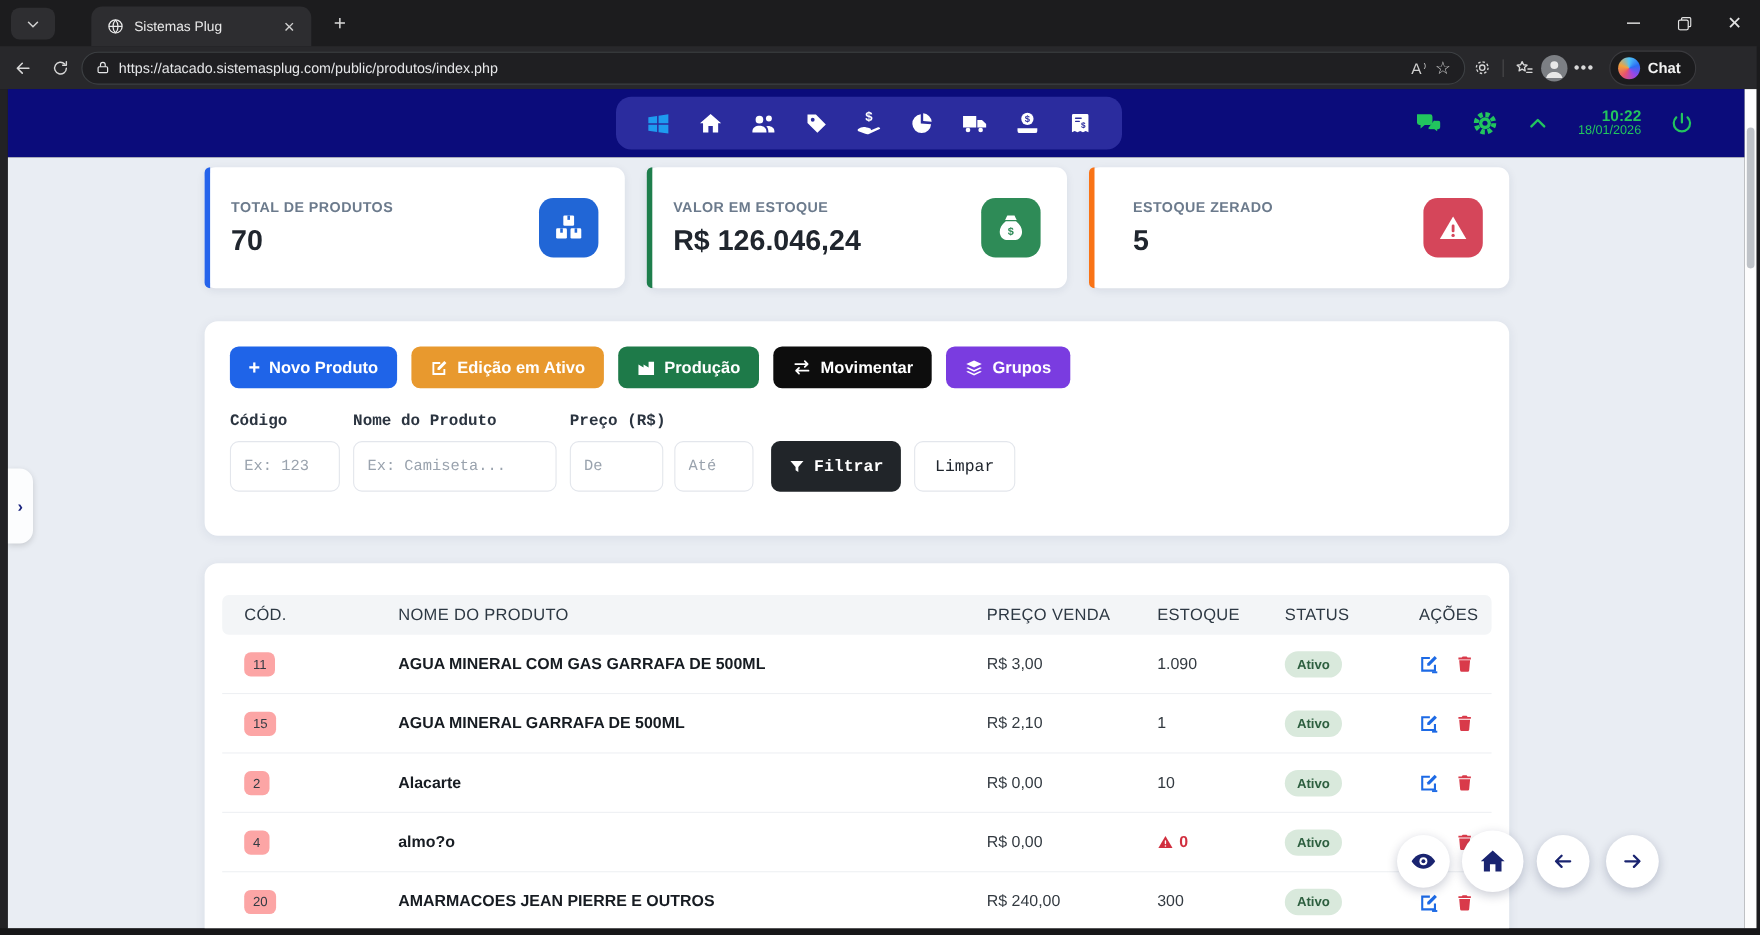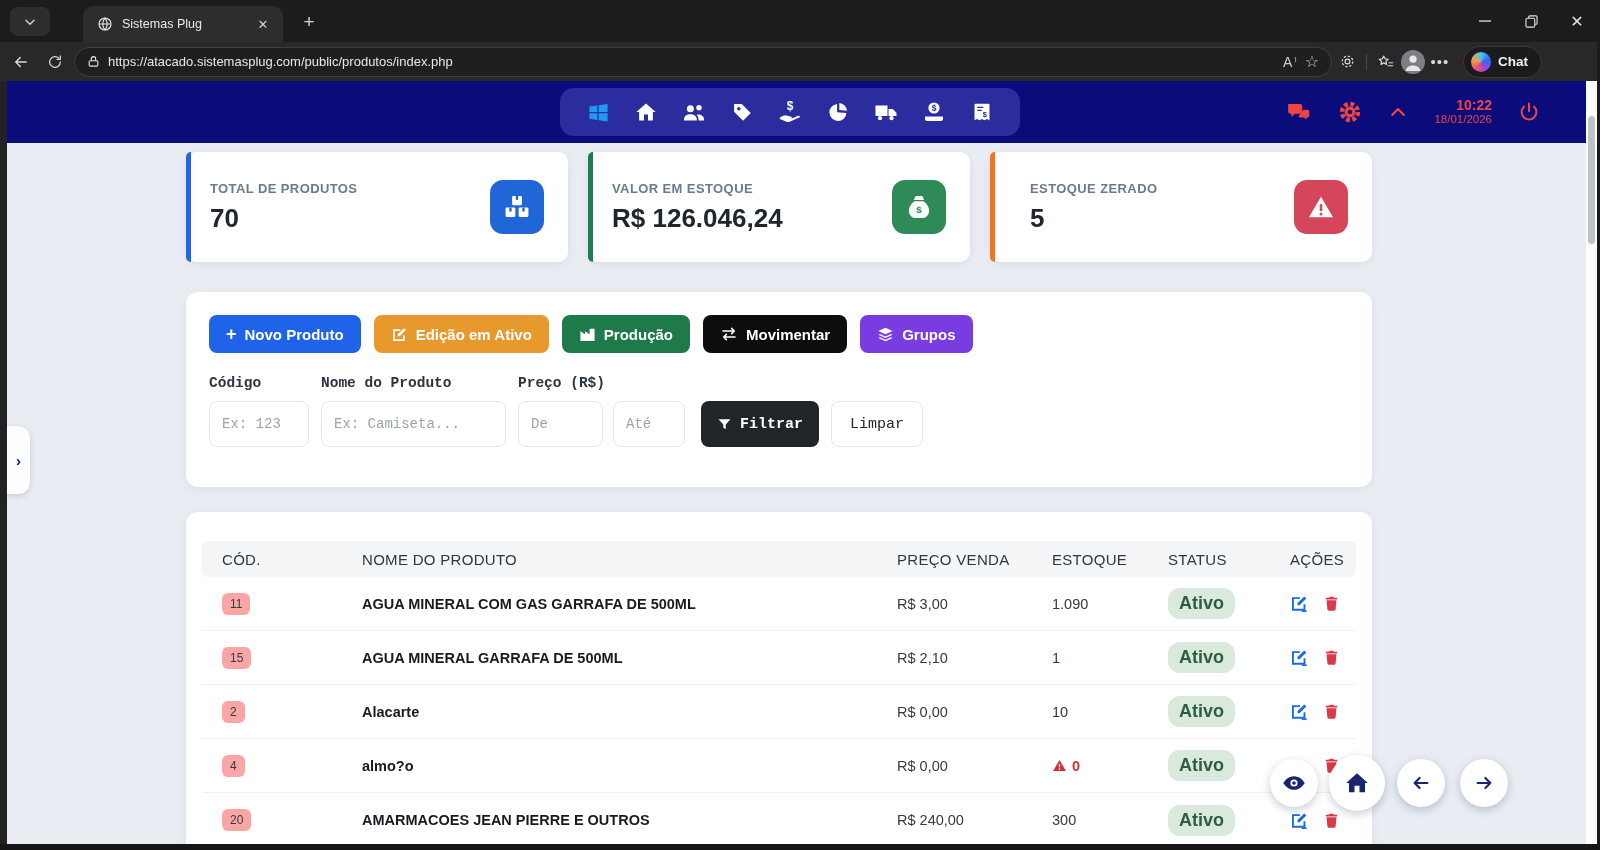--- a/index.html
+++ b/index.html
@@ -37,21 +37,21 @@
   .chatpill { margin-left:8px; height:32px; border-radius:16px; background:#1b1b1d; border:1px solid #3a3a3e;
     display:flex; align-items:center; gap:7px; padding:0 13px 0 7px; color:#f2f2f2; font-size:13.5px; font-weight:700; }
   .copilot { width:20px; height:20px; border-radius:50%;
     background:conic-gradient(#4ec3f7,#2a6df4,#9a45e8,#e8536d,#f1a33c,#4ec3f7); }
 
   
   .navbar { position:absolute; left:7px; top:81px; width:1579px; height:62px; background:#0b0c7b; }
   .dock { position:absolute; left:553px; top:7px; width:460px; height:48px; border-radius:14px;
     background:#2b2c9e; display:flex; align-items:center; justify-content:space-between; padding:0 26px; }
   .dock-ic { color:#ffffff; width:24px; height:24px; display:flex; align-items:center; justify-content:center; }
-  .nav-right { position:absolute; right:46px; top:0; height:62px; display:flex; align-items:center; gap:26px; color:#ef4444; }
+  .nav-right { position:absolute; right:46px; top:0; height:62px; display:flex; align-items:center; gap:26px; color:#22c55e; }
   .clock { text-align:right; line-height:1.15; }
   .clock .t { font-size:14px; font-weight:800; }
   .clock .d { font-size:11.5px; }
 
   
   .page { position:absolute; left:7px; top:143px; width:1579px; height:701px; background:#e9edf3; overflow:hidden; }
   .flyout { position:absolute; left:0; top:283px; width:23px; height:68px; background:#fcfdfe;
     border-radius:0 12px 12px 0; box-shadow:0 2px 6px rgba(0,0,0,.15); display:flex; align-items:center;
     justify-content:center; color:#1a237e; font-weight:800; font-size:15px; }
 
@@ -91,21 +91,21 @@
     padding-left:20px; padding-right:8px; }
   .thead { background:#f3f5f7; border-radius:6px; height:36px; margin-top:13px; }
   .thead span { font-size:15px; font-weight:400; letter-spacing:.3px; color:#2d3843; }
   .trow { height:54px; border-bottom:1px solid #eef0f3; }
   .trow:last-child { border-bottom:none; }
   .codbadge { display:inline-block; background:#fca5a5; border-radius:6px; padding:4px 8px;
     font-size:12px; color:#343c44; }
   .pname { font-size:14.5px; font-weight:700; color:#171c22; white-space:nowrap; overflow:hidden; }
   .price, .stock { font-size:14.5px; color:#333a41; }
   .stock.warn { color:#d12f3f; font-weight:700; display:flex; align-items:center; gap:5px; }
-  .badge-ativo { display:inline-block; background:#d9e9dc; color:#2d5f3f; font-size:18px; font-weight:700;
+  .badge-ativo { display:inline-block; background:#d9e9dc; color:#2d5f3f; font-size:12px; font-weight:700;
     border-radius:12px; padding:5px 11px; }
   .rowactions { display:flex; align-items:center; gap:14px; }
   .act-edit { color:#1d6ae5; } .act-del { color:#d93a4a; }
 
   .fab { position:absolute; border-radius:50%; background:#fff; box-shadow:0 3px 10px rgba(10,20,60,.22);
     display:flex; align-items:center; justify-content:center; color:#1a2470; }
 
   
   .pscroll { position:absolute; left:1586px; top:81px; width:11px; height:763px; background:#fdfdfd; }
   .pscroll .thumb { position:absolute; left:2px; top:35px; width:7px; height:128px; border-radius:4px; background:#bfc3c8; }

